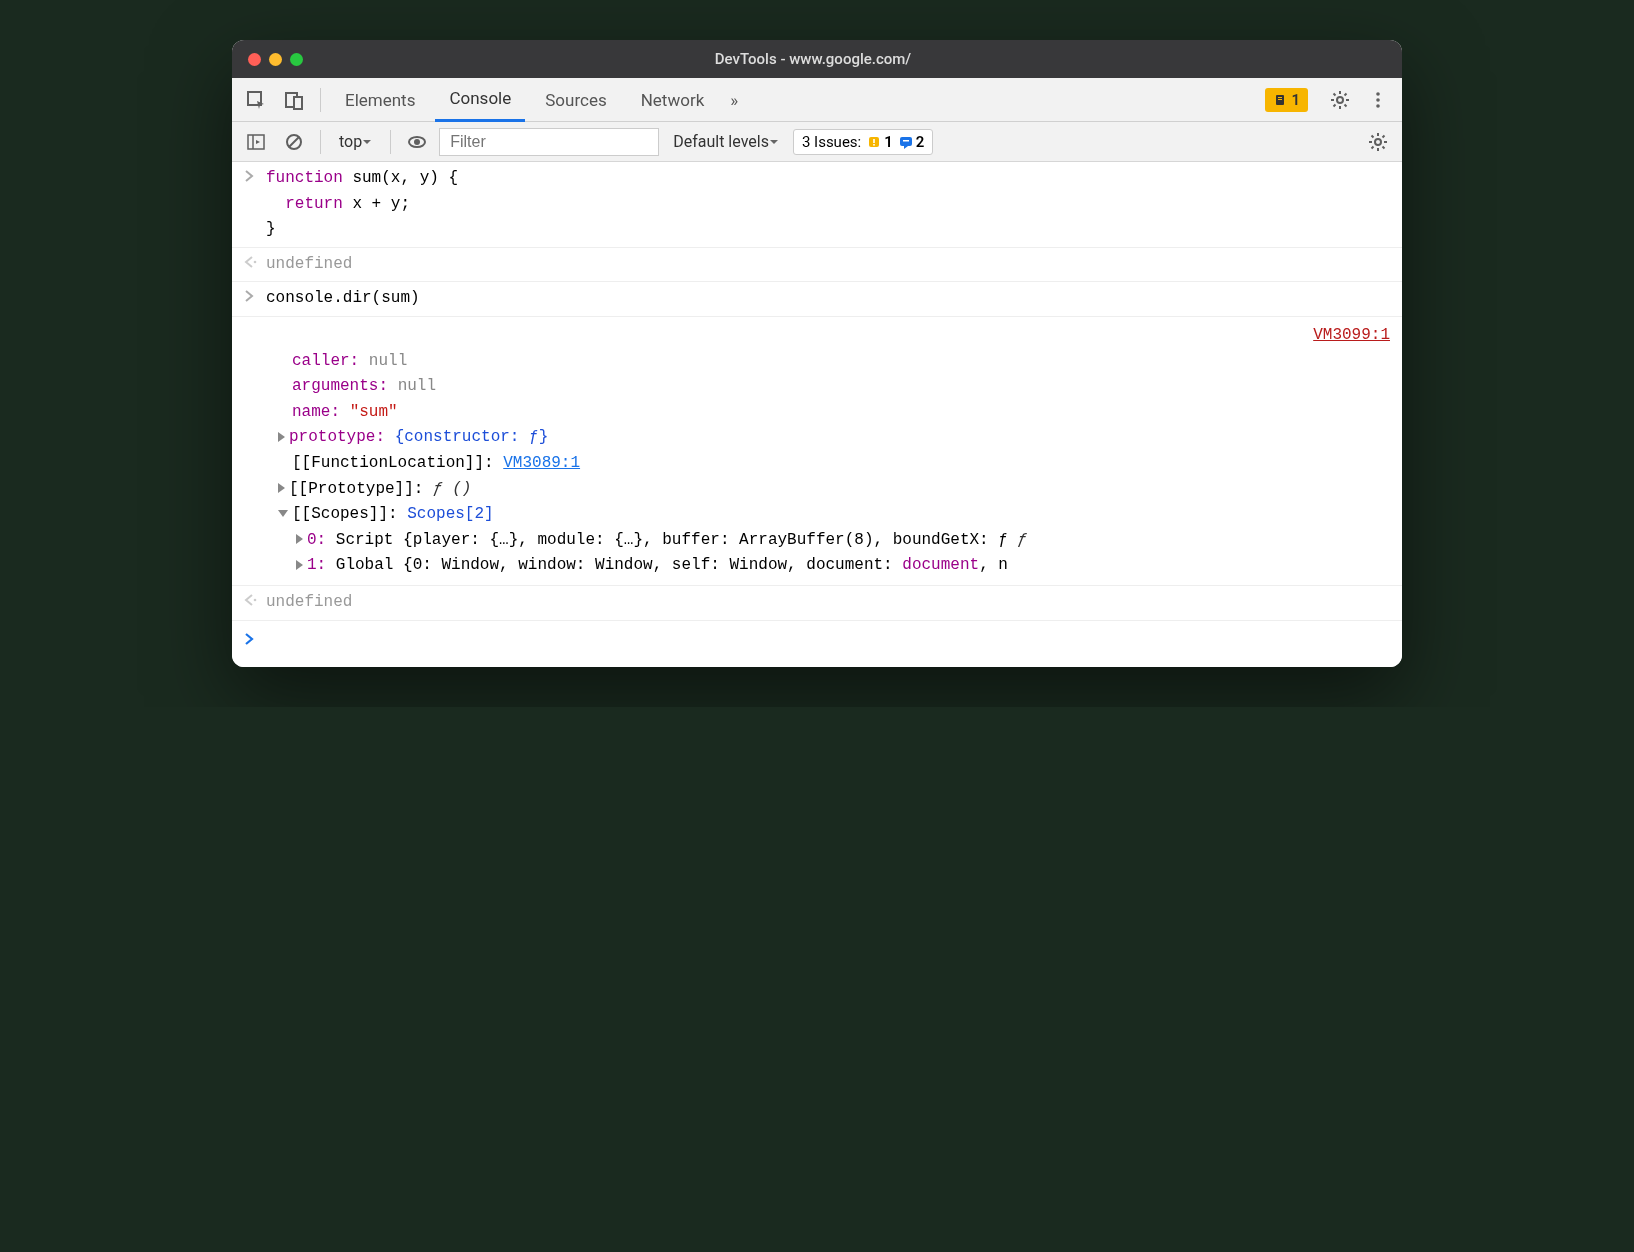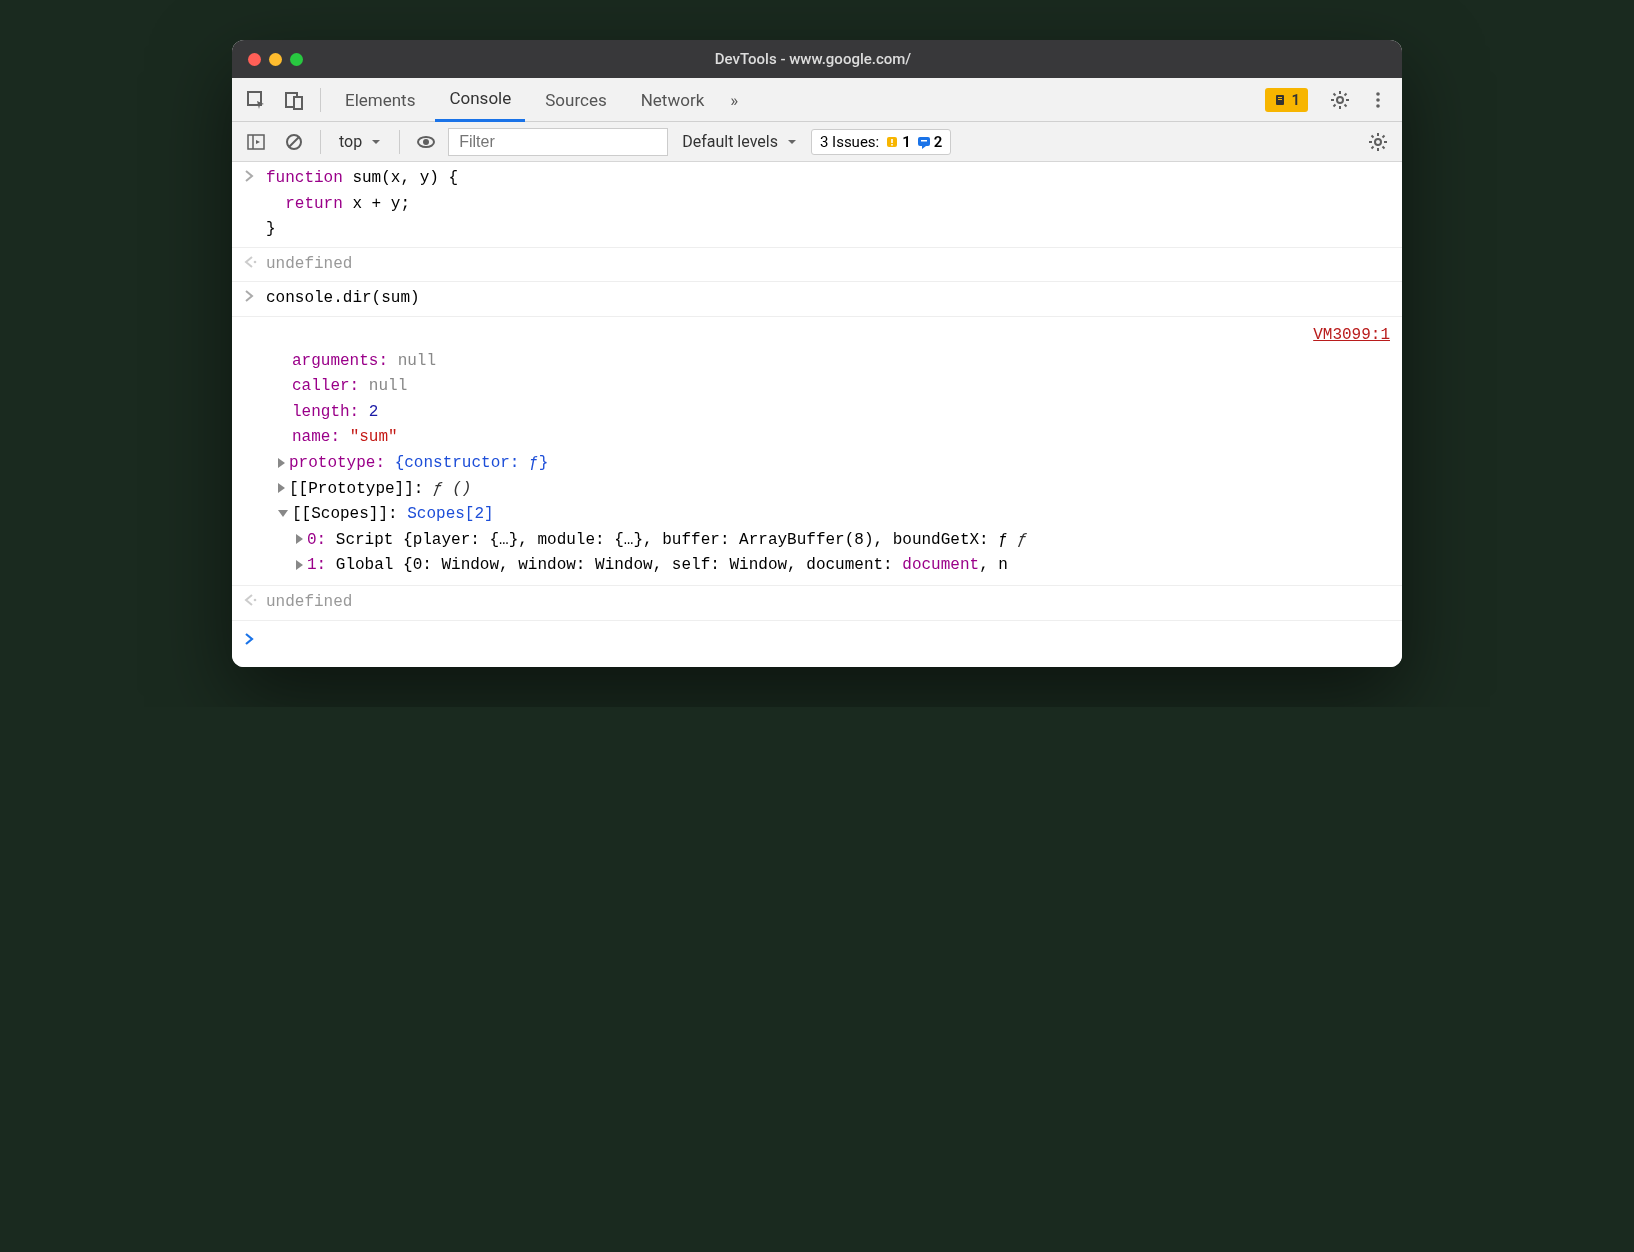--- a/index.html
+++ b/index.html
@@ -85,21 +85,21 @@
     background: #f2f2f2;
     padding: 0 8px;
     gap: 6px;
   }
   .dropdown {
     display: flex; align-items: center;
     padding: 4px 8px;
     font-size: 16px;
     color: #333;
     cursor: pointer;
-    gap: 9px;
+    gap: 0;
   }
   .filter-input {
     border: 1px solid #ccc;
     background: #fff;
     height: 28px;
     padding: 0 10px;
     font-size: 16px;
     width: 220px;
     color: #888;
   }
@@ -345,33 +345,33 @@
           </svg>
       </div>
       <div class="content">console.dir(sum)</div>
     </div>
 
     <div class="row noborder" style="display:block; padding:6px 0 6px 0">
       <span class="vm-link">VM3099:1</span>
       <div style="clear:both"></div>
 
       <div class="indent1">
+        <span class="obj-key">caller:</span> <span class="null">null</span>
+      </div>
+      <div class="indent1">
         <span class="obj-key">arguments:</span> <span class="null">null</span>
-      </div>
-      <div class="indent1">
-        <span class="obj-key">caller:</span> <span class="null">null</span>
-      </div>
-      <div class="indent1">
-        <span class="obj-key">length:</span> <span class="num">2</span>
       </div>
       <div class="indent1">
         <span class="obj-key">name:</span> <span class="str">"sum"</span>
       </div>
       <div class="indent1" style="padding-left:46px">
         <span class="tri"></span><span class="obj-key">prototype:</span> <span class="obj-val">{constructor: ƒ}</span>
+      </div>
+      <div class="indent1">
+        <span>[[FunctionLocation]]:</span> <span class="link">VM3089:1</span>
       </div>
       <div class="indent1" style="padding-left:46px">
         <span class="tri"></span><span>[[Prototype]]:</span> <span class="italic">ƒ ()</span>
       </div>
       <div class="indent1" style="padding-left:46px">
         <span class="tri down"></span><span>[[Scopes]]:</span> <span class="obj-val">Scopes[2]</span>
       </div>
       <div class="indent2" style="padding-left:64px; white-space:nowrap; overflow:hidden">
         <span class="tri"></span><span class="obj-key">0:</span> <span>Script {player: {…}, module: {…}, buffer: ArrayBuffer(8), boundGetX: ƒ</span> <span class="italic">ƒ</span>
       </div>

